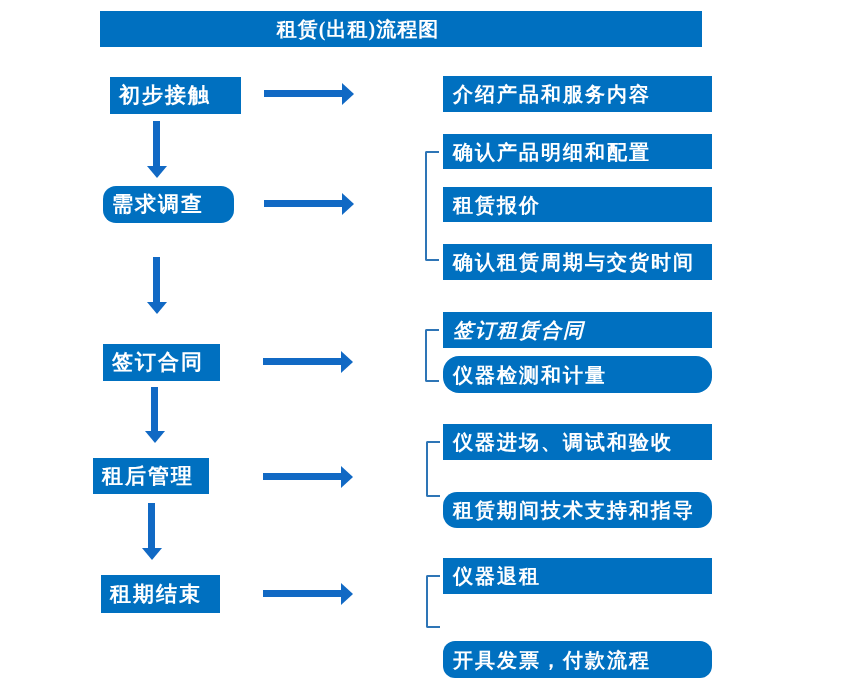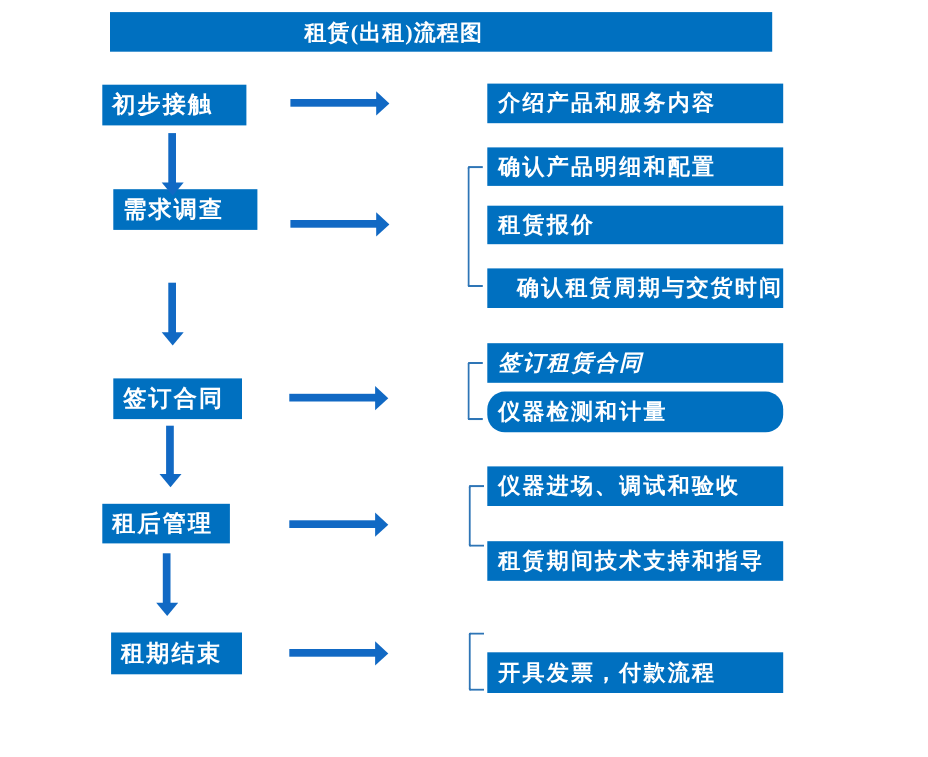--- a/index.html
+++ b/index.html
@@ -59,24 +59,24 @@
 </style>
 </head>
 <body>
 
 <div id="canvas" style="--box-fill: #0070C0; --arrow: #1169C4; --bracket: #2E75B6; --text: #FFFFFF; --bg: #FFFFFF;">
 
   <div class="hdr">
     <span>租赁(出租)流程图</span>
   </div>
 
-  <div class="box stage" style="left:93px; top:77px;  width:122px; height:37px;">
+  <div class="box stage" style="left:110px; top:77px;  width:122px; height:37px;">
       <span>初步接触</span>
     </div>
-  <div class="box stage" style="left:103px; top:172px; width:122px; height:37px;">
+  <div class="box stage" style="left:103px; top:186px; width:122px; height:37px;border-radius:13px;">
       <span>需求调查</span>
     </div>
   <div class="box stage" style="left:103px; top:344px; width:108px; height:37px;">
       <span>签订合同</span>
     </div>
   <div class="box stage" style="left:93px; top:458px; width:107px; height:36px;">
       <span>租后管理</span>
     </div>
   <div class="box stage" style="left:101px; top:575px; width:110px; height:38px;">
       <span>租期结束</span>
@@ -127,32 +127,35 @@
 
   <div class="box out" style="top:76px;  height:36px;">
       <span>介绍产品和服务内容</span>
     </div>
   <div class="box out" style="top:187px; height:35px;">
       <span>租赁报价</span>
     </div>
   <div class="box out" style="top:134px; height:35px;">
       <span>确认产品明细和配置</span>
     </div>
-  <div class="box out" style="top:244px; height:36px;justify-content:flex-end;">
+  <div class="box out" style="top:244px; height:36px;">
       <span>确认租赁周期与交货时间</span>
     </div>
   <div class="box out" style="top:312px; height:36px;font-style:italic;">
       <span>签订租赁合同</span>
     </div>
   <div class="box out" style="top:356px; height:37px;border-radius:16px;">
       <span>仪器检测和计量</span>
     </div>
   <div class="box out" style="top:424px; height:36px;align-items:center;">
       <span>仪器进场、调试和验收</span>
     </div>
-  <div class="box out" style="top:492px; height:36px;">
+  <div class="box out" style="top:492px; height:36px;border-radius:14px;">
       <span>租赁期间技术支持和指导</span>
     </div>
-  <div class="box out" style="top:593px; height:37px;">
+  <div class="box out" style="top:558px; height:36px;">
+      <span>仪器退租</span>
+    </div>
+  <div class="box out" style="top:641px; height:37px;border-radius:12px;">
       <span>开具发票，付款流程</span>
     </div>
 
 </div>
 
 </body></html>

